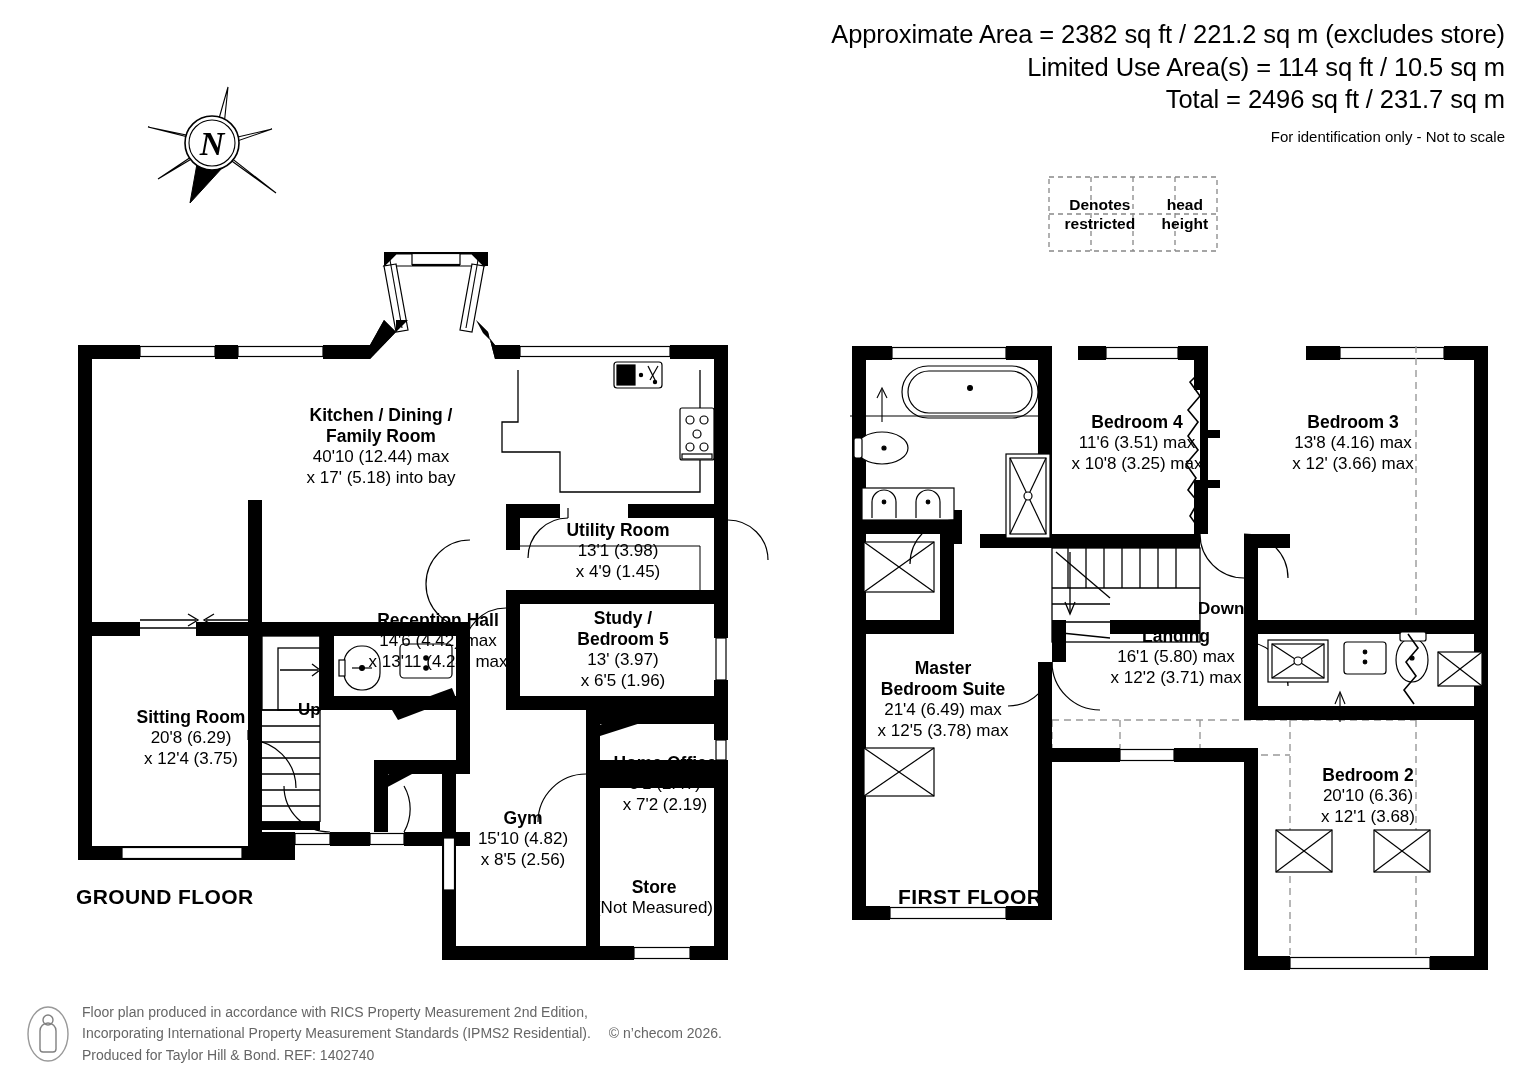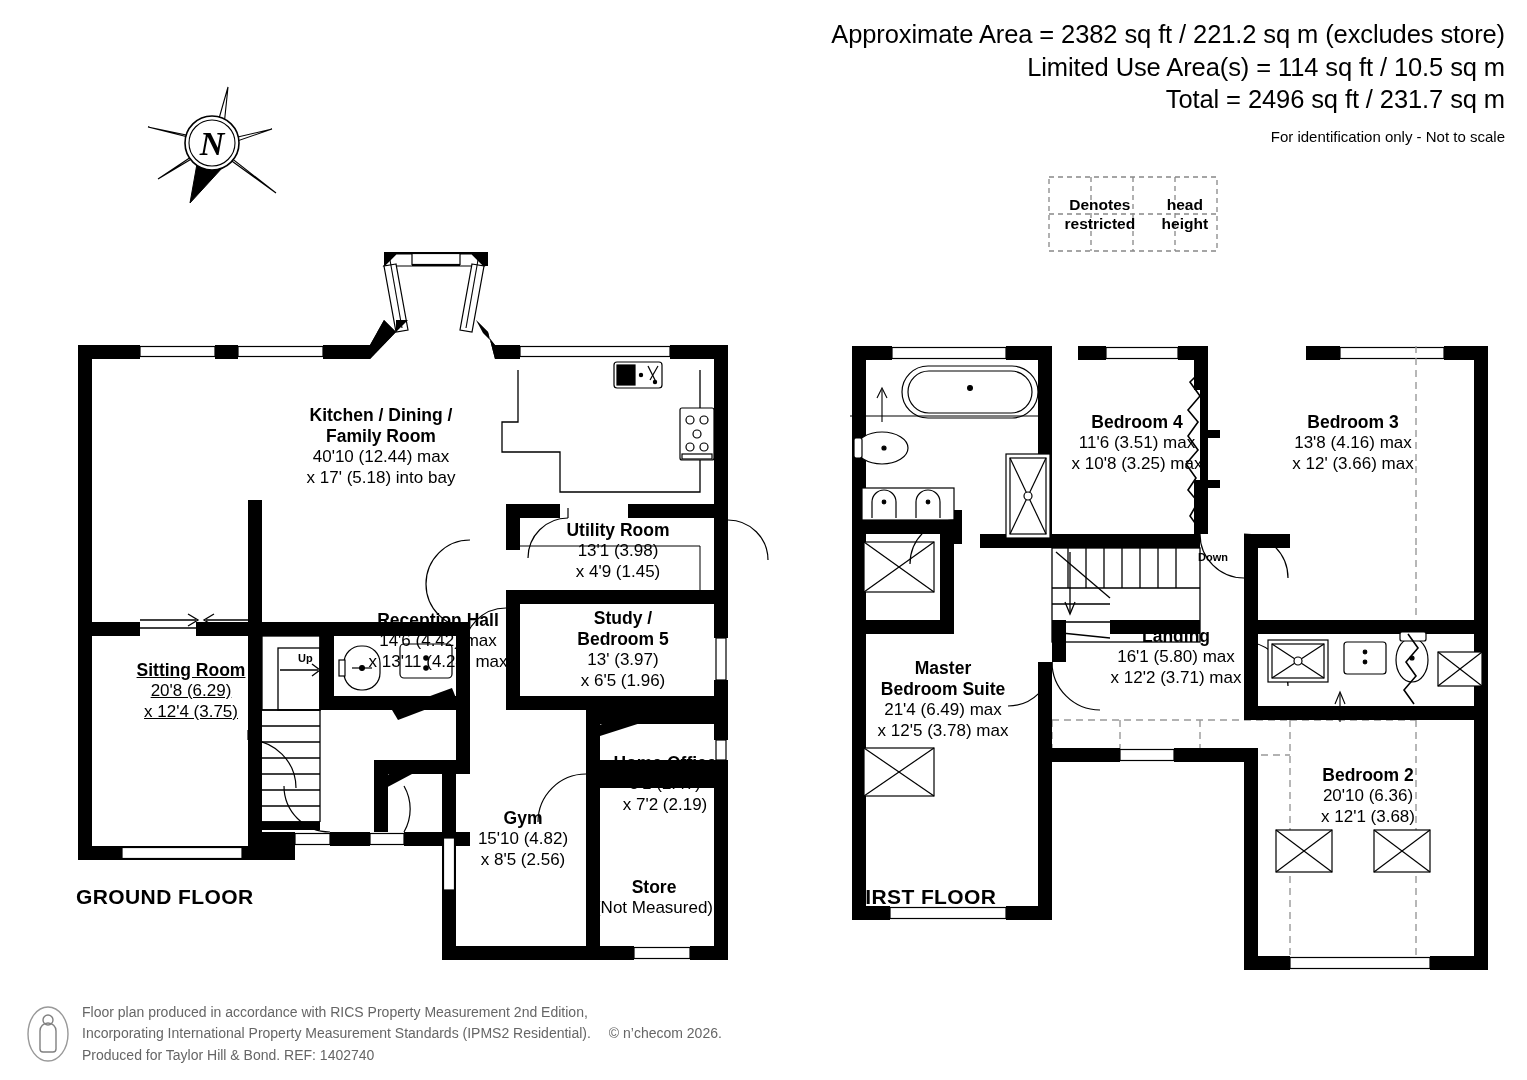--- a/index.html
+++ b/index.html
@@ -69,22 +69,23 @@
   .rlabel .rdim  { font-size: 17px; }
 
   .floor-title {
     position: absolute;
     font-size: 21px;
     font-weight: bold;
     letter-spacing: 0.4px;
   }
   .minor-label {
     position: absolute;
-    font-size: 11px;
+    font-size: 17px;
     font-weight: bold;
+    margin-top: 48px;
   }
 
   
   .footer {
     position: absolute;
     left: 26px; bottom: 14px;
     display: flex;
     align-items: center;
     gap: 12px;
   }
@@ -392,21 +393,21 @@
     <div class="rdim">x 13'11 (4.24) max</div>
   </div>
 
   <div class="rlabel" style="left:548px; top:608px; width:150px;">
     <div class="rname">Study /</div>
     <div class="rname">Bedroom 5</div>
     <div class="rdim">13' (3.97)</div>
     <div class="rdim">x 6'5 (1.96)</div>
   </div>
 
-  <div class="rlabel" style="left:106px; top:660px; width:170px;text-decoration:underline;">
+  <div class="rlabel" style="left:106px; top:707px; width:170px;">
     <div class="rname">Sitting Room</div>
     <div class="rdim">20'8 (6.29)</div>
     <div class="rdim">x 12'4 (3.75)</div>
   </div>
 
   <div class="rlabel" style="left:600px; top:753px; width:130px;">
     <div class="rname">Home Office</div>
     <div class="rdim">8'1 (2.47)</div>
     <div class="rdim">x 7'2 (2.19)</div>
   </div>
@@ -650,21 +651,21 @@
     <div class="rdim">x 12'5 (3.78) max</div>
   </div>
 
   <div class="rlabel" style="left:1278px; top:765px; width:180px;">
     <div class="rname">Bedroom 2</div>
     <div class="rdim">20'10 (6.36)</div>
     <div class="rdim">x 12'1 (3.68)</div>
   </div>
 
   <div class="minor-label" style="left:1198px; top:551px;">Down</div>
-  <div class="floor-title" style="left:852px; top:885px;">FIRST FLOOR</div>
+  <div class="floor-title" style="left:852px; top:885px;padding-left:46px;">FIRST FLOOR</div>
 
   <div class="footer">
     <svg width="44" height="58" viewBox="0 0 44 58">
       <ellipse cx="22" cy="29" rx="20" ry="27" fill="none" stroke="#999999" stroke-width="1.4"></ellipse>
       <circle cx="22" cy="15" r="5" fill="none" stroke="#808080" stroke-width="1.4"></circle>
       <path d="M14,26 A8,8 0 0,1 30,26 L30,44 A3,3 0 0,1 27,47 L17,47 A3,3 0 0,1 14,44 Z" fill="none" stroke="#808080" stroke-width="1.4"></path>
     </svg>
     <div class="ftext">
       <div>Floor plan produced in accordance with RICS Property Measurement 2nd Edition,</div>
       <div>

